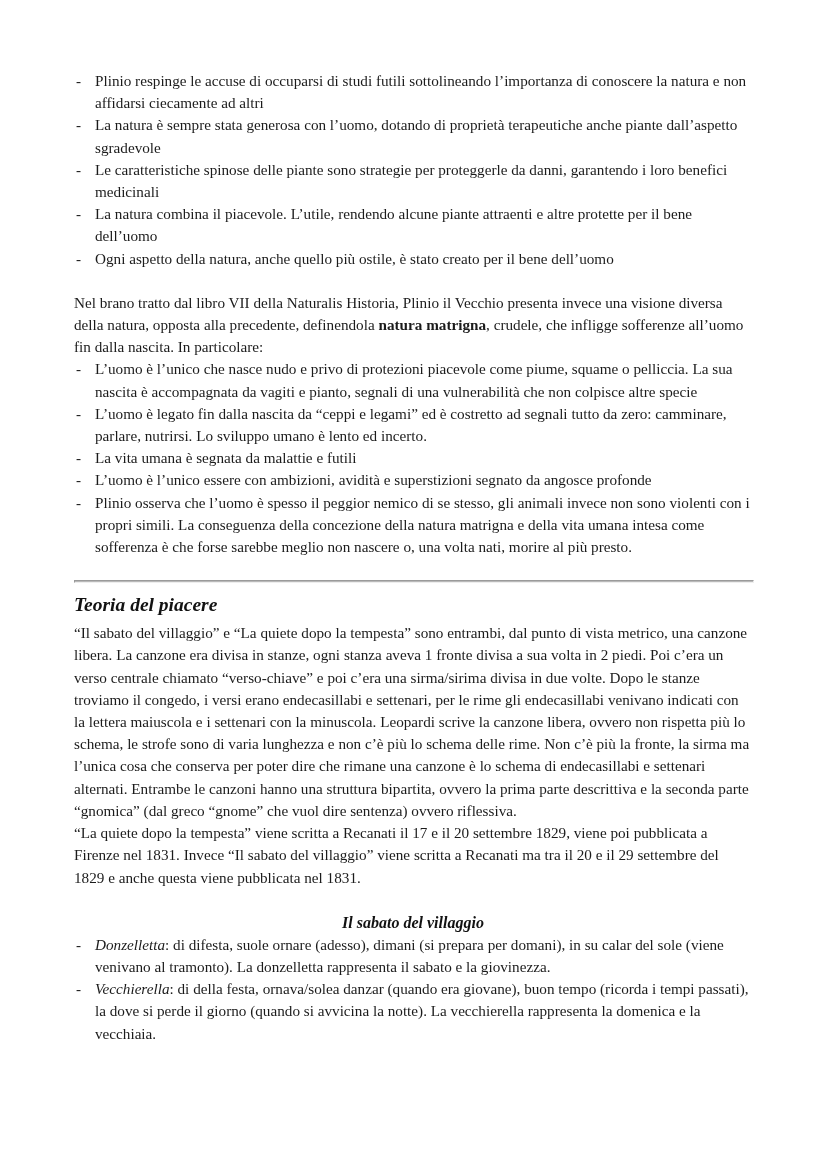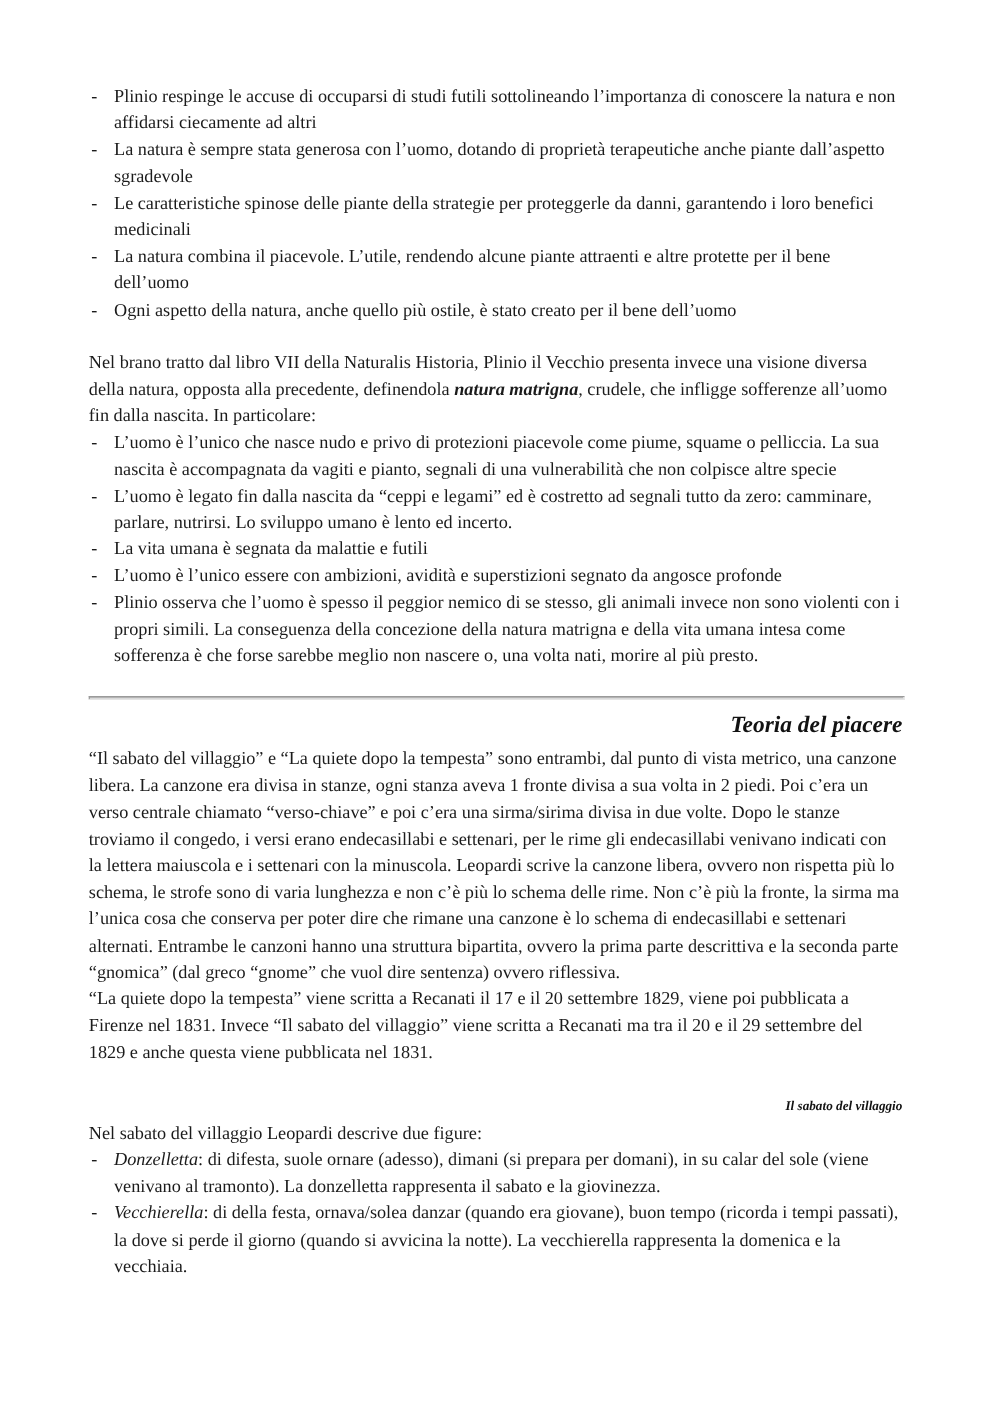--- a/index.html
+++ b/index.html
@@ -69,59 +69,59 @@
   .section-rule {
     height: 1px;
     background: #b9b9b9;
     width: 678px;
     margin: 0;
   }
   .section-title {
     font-size: 19.5px;
     font-weight: bold;
     font-style: italic;
-    text-align: right;
+    text-align: left;
     line-height: 26px;
     margin: 0;
     padding-top: 9px;
     padding-bottom: 4px;
     color: #121212;
   }
   .sub-title {
-    font-size: 11px;
+    font-size: 16px;
     font-weight: bold;
     font-style: italic;
-    text-align: right;
+    text-align: center;
     line-height: 23px;
     margin: 0;
     color: #121212;
   }
 
   
-  .bi { font-weight: bold; font-style: italic; }
+  .bi { font-weight: bold; }
   .it { font-style: italic; }
 </style>
 </head>
 <body>
 
 <div class="page">
   <div class="content">
 
     <ul class="dash-list">
       <li>
         <span class="marker">-</span>
         <span class="li-text">Plinio respinge le accuse di occuparsi di studi futili sottolineando l’importanza di conoscere la natura e non affidarsi ciecamente ad altri</span>
       </li>
       <li>
         <span class="marker">-</span>
         <span class="li-text">La natura è sempre stata generosa con l’uomo, dotando di proprietà terapeutiche anche piante dall’aspetto sgradevole</span>
       </li>
       <li>
         <span class="marker">-</span>
-        <span class="li-text">Le caratteristiche spinose delle piante della strategie per proteggerle da danni, garantendo i loro benefici medicinali</span>
+        <span class="li-text">Le caratteristiche spinose delle piante sono strategie per proteggerle da danni, garantendo i loro benefici medicinali</span>
       </li>
       <li>
         <span class="marker">-</span>
         <span class="li-text">La natura combina il piacevole. L’utile, rendendo alcune piante attraenti e altre protette per il bene dell’uomo</span>
       </li>
       <li>
         <span class="marker">-</span>
         <span class="li-text">Ogni aspetto della natura, anche quello più ostile, è stato creato per il bene dell’uomo</span>
       </li>
     </ul>
@@ -157,21 +157,20 @@
 
     <hr class="section-rule">
     <h1 class="section-title">Teoria del piacere</h1>
 
     <p class="para">“Il sabato del villaggio” e “La quiete dopo la tempesta” sono entrambi, dal punto di vista metrico, una canzone libera. La canzone era divisa in stanze, ogni stanza aveva 1 fronte divisa a sua volta in 2 piedi. Poi c’era un verso centrale chiamato “verso-chiave” e poi c’era una sirma/sirima divisa in due volte. Dopo le stanze troviamo il congedo, i versi erano endecasillabi e settenari, per le rime gli endecasillabi venivano indicati con la lettera maiuscola e i settenari con la minuscola. Leopardi scrive la canzone libera, ovvero non rispetta più lo schema, le strofe sono di varia lunghezza e non c’è più lo schema delle rime. Non c’è più la fronte, la sirma ma l’unica cosa che conserva per poter dire che rimane una canzone è lo schema di endecasillabi e settenari alternati. Entrambe le canzoni hanno una struttura bipartita, ovvero la prima parte descrittiva e la seconda parte “gnomica” (dal greco “gnome” che vuol dire sentenza) ovvero riflessiva.</p>
     <p class="para">“La quiete dopo la tempesta” viene scritta a Recanati il 17 e il 20 settembre 1829, viene poi pubblicata a Firenze nel 1831. Invece “Il sabato del villaggio” viene scritta a Recanati ma tra il 20 e il 29 settembre del 1829 e anche questa viene pubblicata nel 1831.</p>
 
     <div class="spacer"></div>
 
     <h2 class="sub-title">Il sabato del villaggio</h2>
-    <p class="para">Nel sabato del villaggio Leopardi descrive due figure:</p>
 
     <ul class="dash-list">
       <li>
         <span class="marker">-</span>
         <span class="li-text"><span class="it">Donzelletta</span><span>: di difesta, suole ornare (adesso), dimani (si prepara per domani), in su calar del sole (viene venivano al tramonto). La donzelletta rappresenta il sabato e la giovinezza.</span></span>
       </li>
       <li>
         <span class="marker">-</span>
         <span class="li-text"><span class="it">Vecchierella</span><span>: di della festa, ornava/solea danzar (quando era giovane), buon tempo (ricorda i tempi passati), la dove si perde il giorno (quando si avvicina la notte). La vecchierella rappresenta la domenica e la vecchiaia.</span></span>
       </li>

